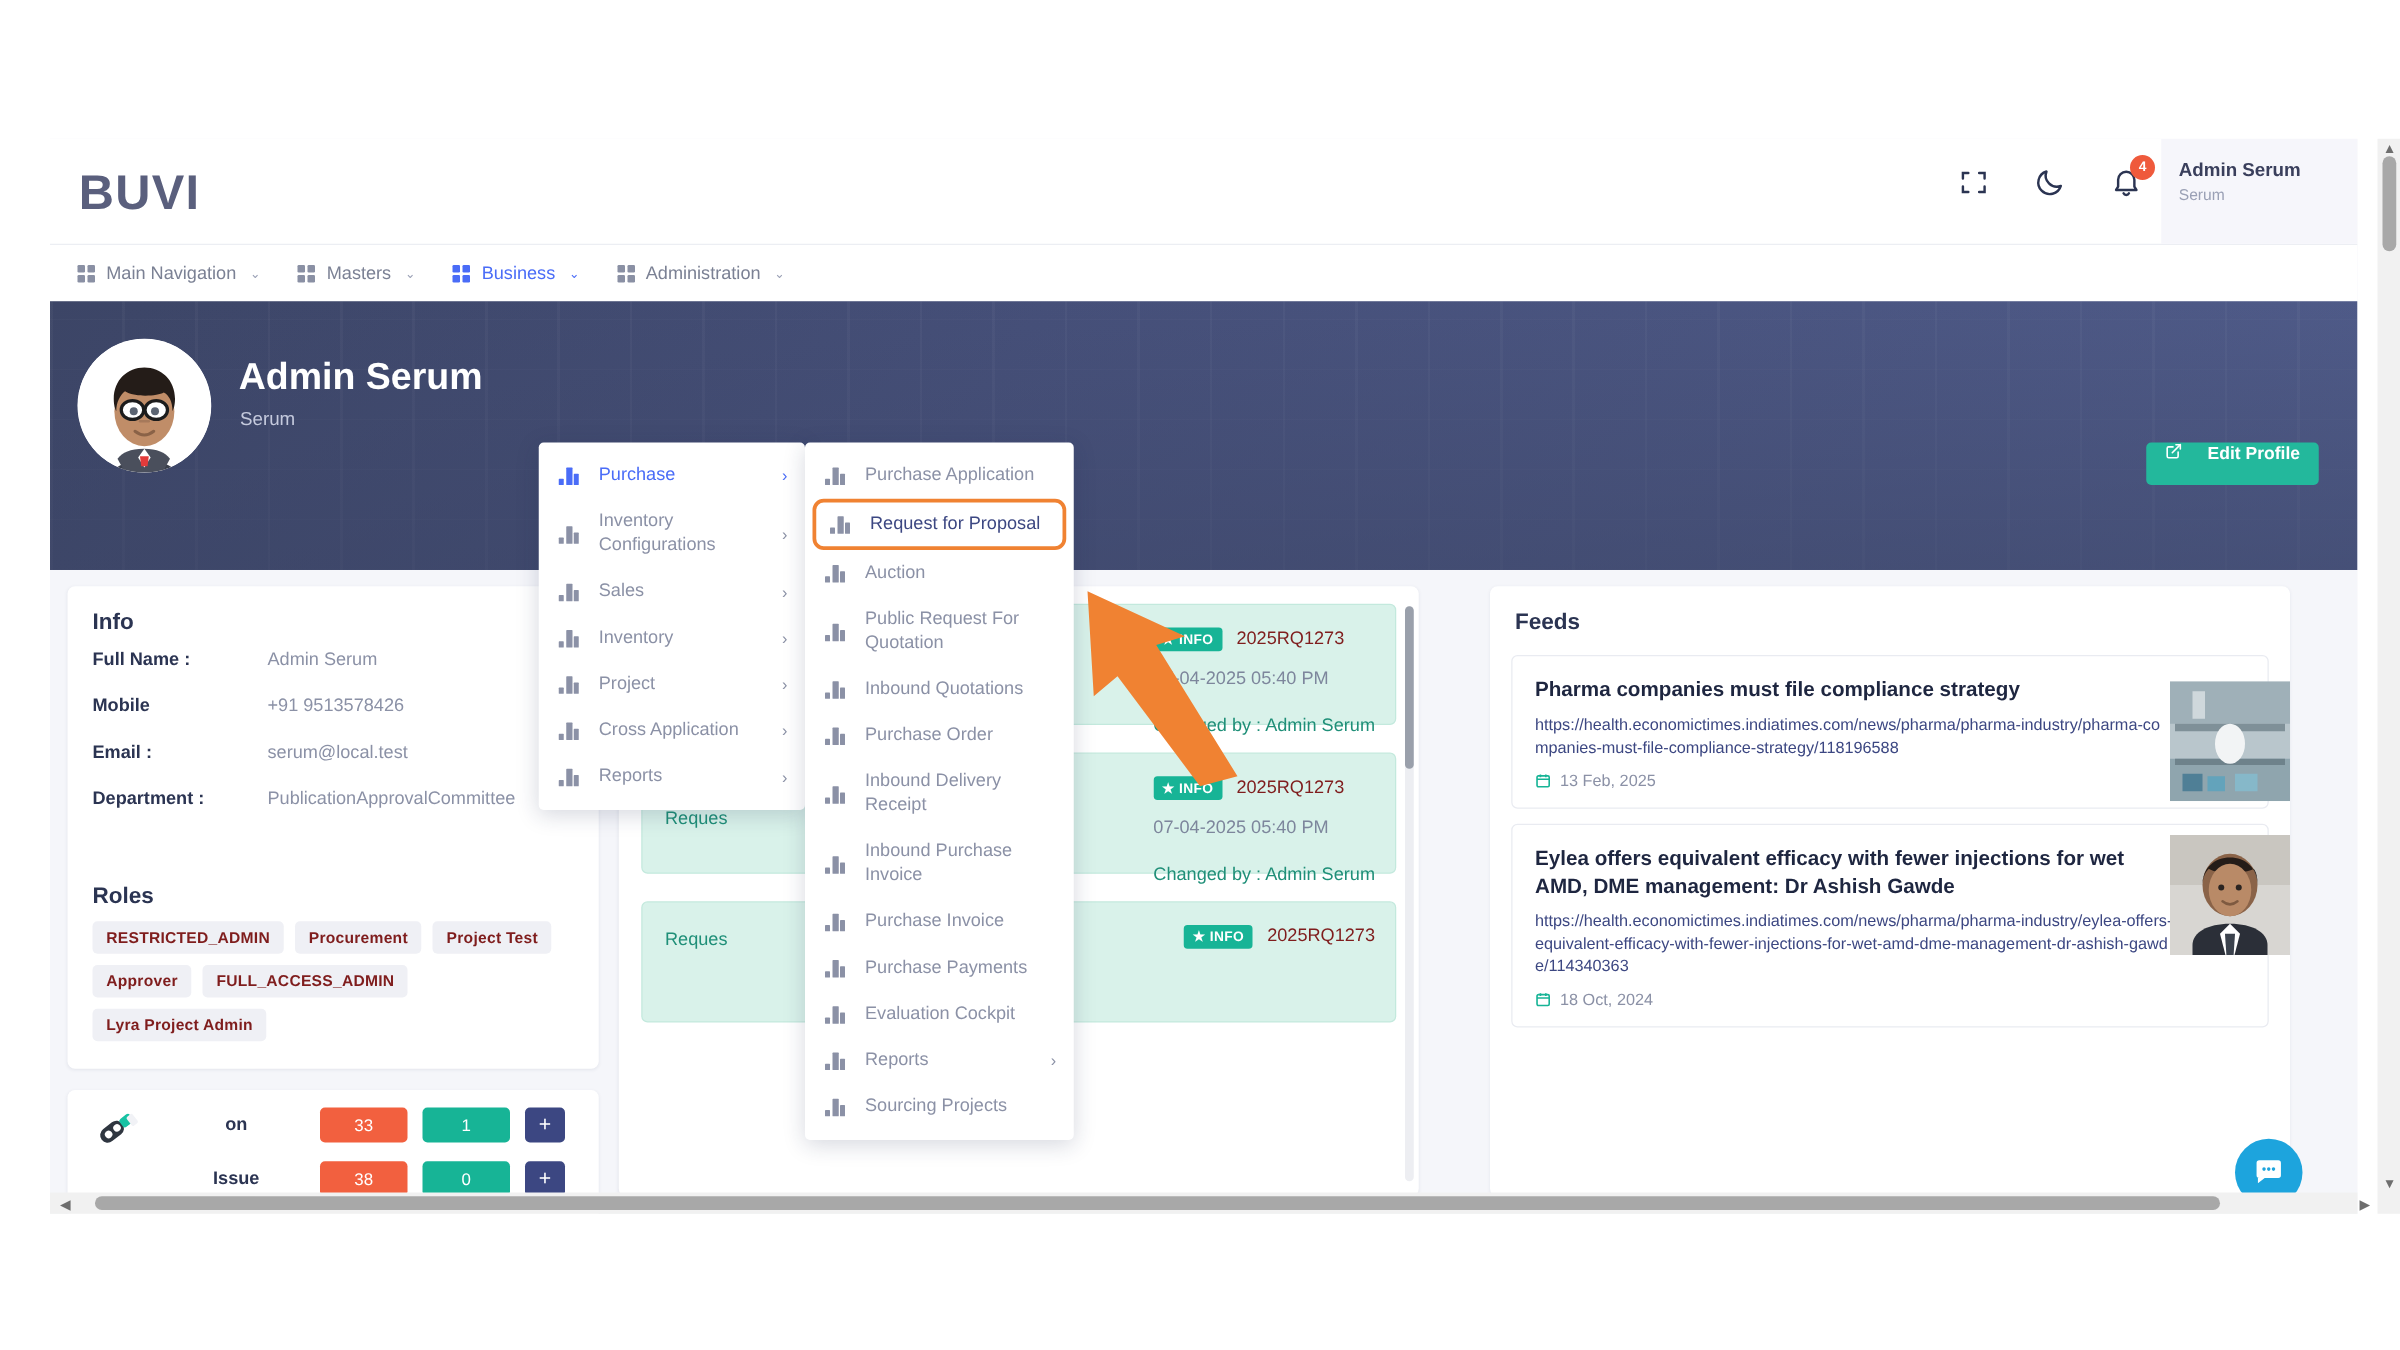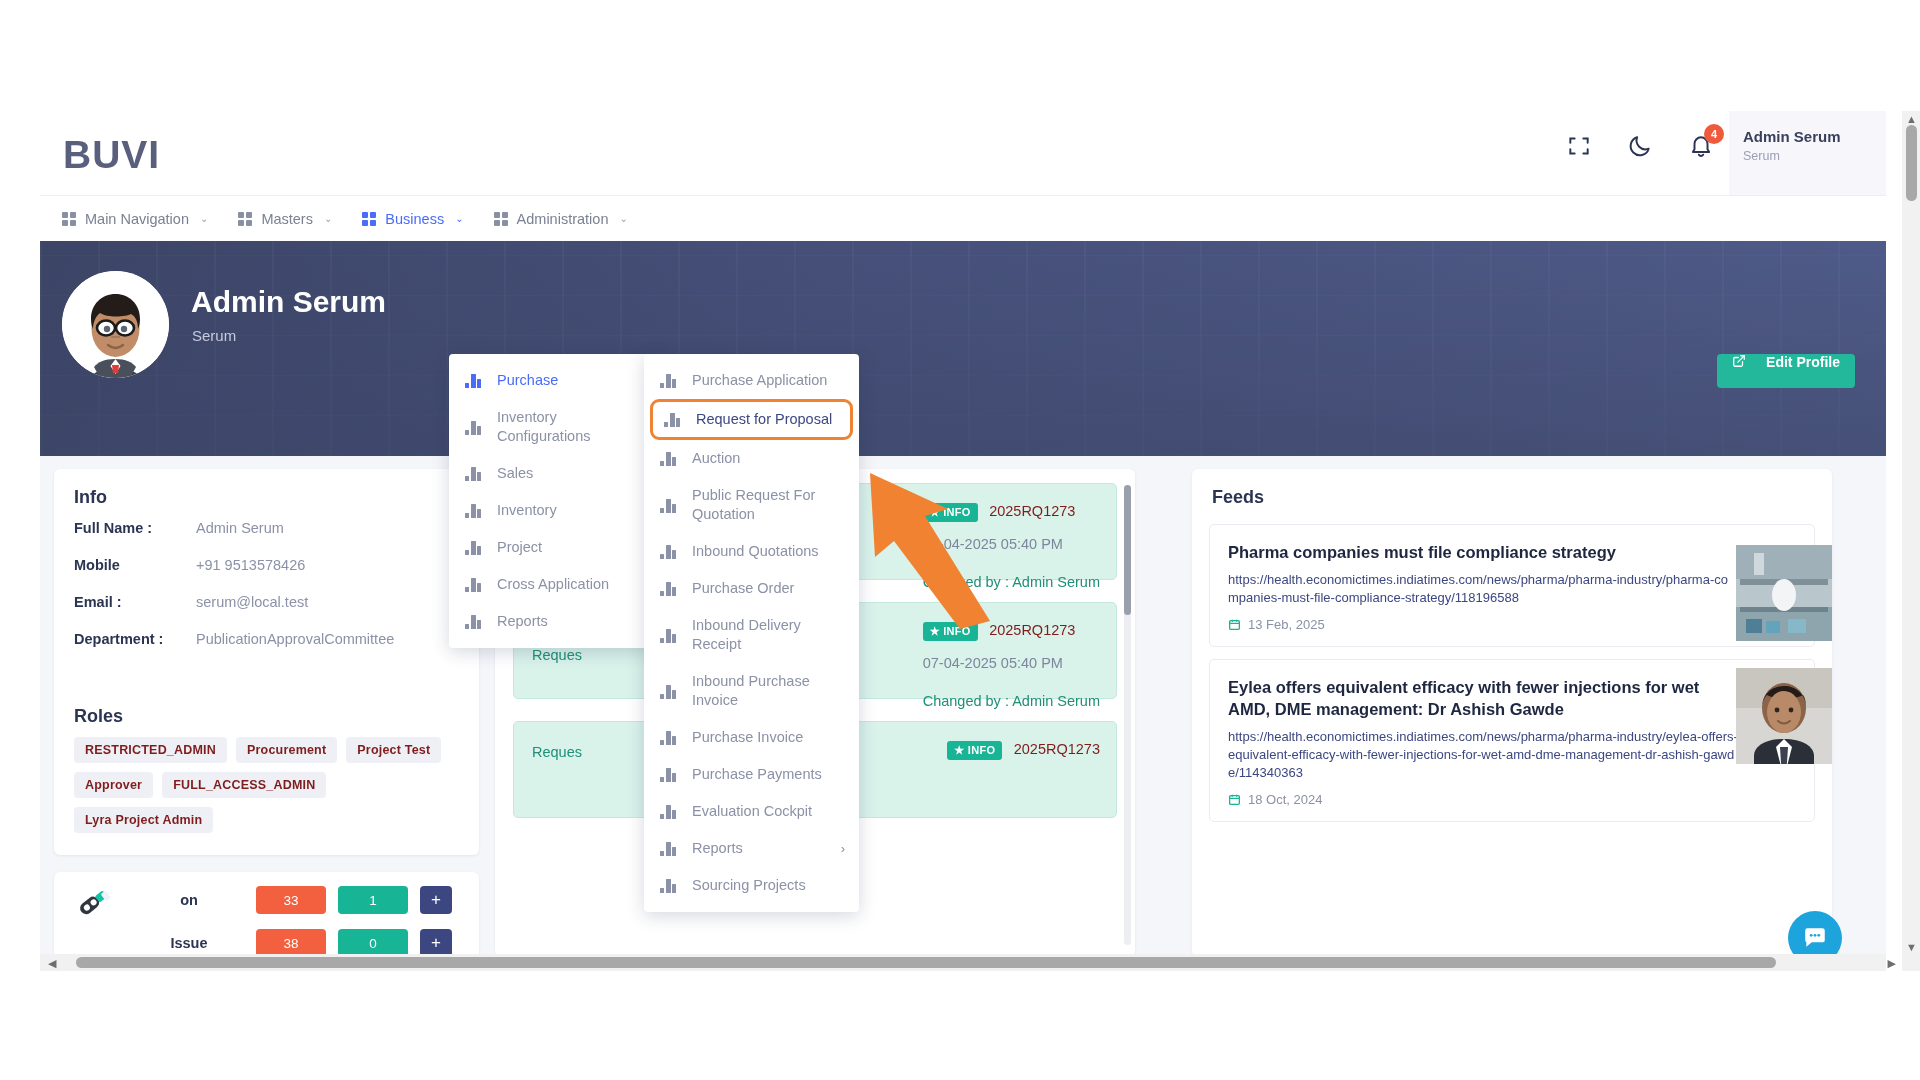--- a/index.html
+++ b/index.html
@@ -91,21 +91,21 @@
     display: flex; align-items: flex-start; gap: 20px; cursor: pointer;
     font-family: "Liberation Sans", sans-serif;
   }
 
   
   .body-area { position: absolute; left: 0; top: 345px; width: 1846px; height: 515px; }
   .col-left { position: absolute; left: 14px; top: 13px; width: 425px; }
   .card { background: #fff; border-radius: 6px; box-shadow: 0 1px 3px rgba(30,40,80,.08); }
   .card-title { font-size: 18px; font-weight: bold; color: #2b3452; padding: 18px 20px 4px; }
   .info-rows { padding: 8px 20px 20px; }
-  .info-row { display: flex; margin-bottom: 21px; }
+  .info-row { display: flex; margin-bottom: 21px; gap: 18px; }
   .info-k { width: 122px; font-size: 14.5px; font-weight: bold; color: #2b3452; }
   .info-v { font-size: 14.5px; color: #8b91a6; }
   .roles-wrap { padding: 6px 20px 22px; display: flex; flex-wrap: wrap; gap: 9px; }
   .role-chip {
     background: #eff0f5; color: #7f1d1d; border-radius: 4px;
     padding: 6px 11px; font-size: 12.5px; font-weight: bold; letter-spacing: .2px;
   }
   .stats-card { margin-top: 17px; padding: 14px 20px 10px; }
   .stat-row { display: flex; align-items: center; gap: 12px; margin-bottom: 15px; }
   .stat-label { width: 110px; font-size: 14.5px; font-weight: bold; color: #2b3452; text-align: center; }
@@ -139,21 +139,21 @@
   .feed-item { margin: 12px 17px; border: 1px solid #e9ebf1; border-radius: 5px; padding: 16px 18px 14px;
                position: relative; min-height: 120px; }
   .feed-title { font-size: 16.5px; font-weight: bold; color: #1e2640; line-height: 22px; width: 500px; }
   .feed-url { font-size: 13px; color: #3c4782; line-height: 18px; margin-top: 8px; width: 510px; word-break: break-all; }
   .feed-date { font-size: 13px; color: #8b91a6; margin-top: 10px; display: flex; align-items: center; gap: 7px; }
   .cal-ic { width: 13px; height: 13px; }
   .feed-thumb { position: absolute; right: -18px; top: 20px; width: 96px; height: 96px; overflow: hidden; }
 
   
   .menu1 {
-    position: absolute; left: 409px; top: 243px; width: 213px; z-index: 50;
+    position: absolute; left: 391px; top: 243px; width: 213px; z-index: 50;
     background: #fff; border-radius: 4px; box-shadow: 0 4px 18px rgba(30,40,80,.18);
     padding: 8px 0;
   }
   .menu2 {
     position: absolute; left: 604px; top: 243px; width: 215px; z-index: 51;
     background: #fff; border-radius: 4px; box-shadow: 0 4px 18px rgba(30,40,80,.18);
     padding: 8px 0; max-height: 728px; overflow: hidden;
   }
   .mi { display: flex; align-items: center; gap: 14px; padding: 9px 14px 9px 16px; cursor: pointer; position: relative; }
   .mi .mlbl { font-size: 14.5px; color: #8b91a6; line-height: 19px; flex: 1; }

